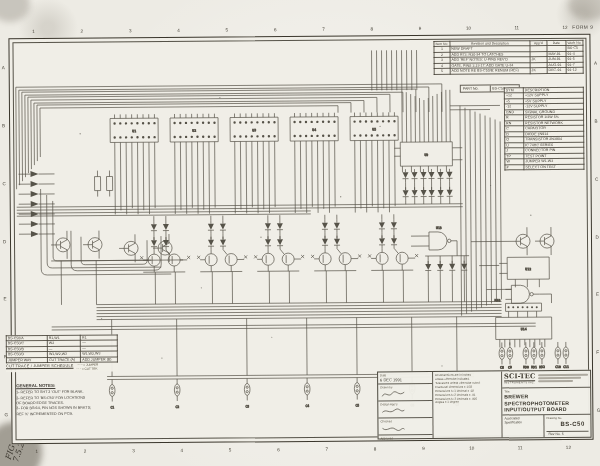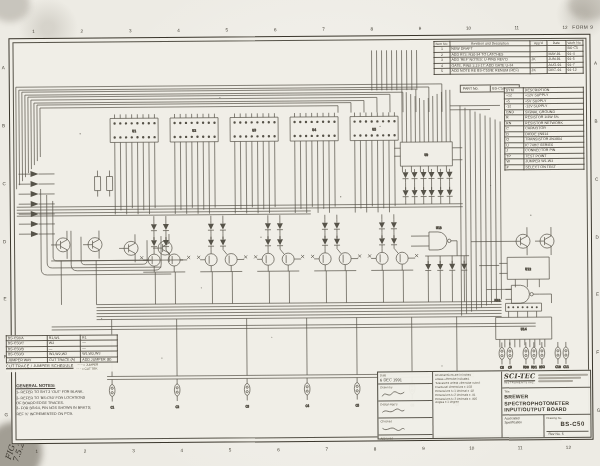--- a/index.html
+++ b/index.html
@@ -52,21 +52,21 @@
   .tb{position:absolute;right:1px;bottom:1px;width:212px;height:66px;display:flex;
       background:rgba(240,238,231,.97);border:.8px solid rgba(58,54,44,.9);font-size:3.6px;}
   .tb-a{width:54px;display:flex;flex-direction:column;border-right:.6px solid rgba(58,54,44,.8);}
   .tb-cell{position:relative;border-bottom:.6px solid rgba(58,54,44,.8);flex:1;padding:1px 2px;}
   .tb-cell:last-child{border-bottom:none;}
   .tb-lab{font-size:2.9px;color:#5a5546;display:block;}
   .tb-val{font-size:4px;}
   .tb-b{width:64px;border-right:.6px solid rgba(58,54,44,.8);padding:2px;font-size:2.9px;line-height:1.35;color:#514c3f;}
   .tb-c{flex:1;display:flex;flex-direction:column;}
   .tb-logo-row{display:flex;align-items:flex-start;gap:3px;border-bottom:.6px solid rgba(58,54,44,.8);padding:1px 2px;height:15px;}
-  .logo-main{font-family:"DejaVu Serif",serif;font-style:italic;font-weight:bold;font-size:6.6px;letter-spacing:.2px;border-bottom:1px solid #3e3a30;}
+  .logo-main{font-family:"DejaVu Serif",serif;font-weight:bold;font-size:6.6px;letter-spacing:.2px;border-bottom:1px solid #3e3a30;}
   .logo-sub{font-size:2.6px;letter-spacing:.4px;}
   .smudges{flex:1;padding-top:1px;}
   .smudge{height:2px;background:rgba(90,84,70,.45);margin:1px 0;border-radius:1px;}
   .tb-title-row{border-bottom:.6px solid rgba(58,54,44,.8);padding:1px 2px;flex:1;}
   .tb-title{font-size:5.2px;font-weight:bold;letter-spacing:.2px;line-height:1.25;}
   .tb-bot{display:flex;height:24px;}
   .tb-assoc{width:42%;border-right:.6px solid rgba(58,54,44,.8);padding:1px 2px;font-size:3.1px;line-height:1.3;}
   .tb-dwg{flex:1;position:relative;padding:1px 2px;display:flex;flex-direction:column;}
   .dwg-no{font-size:6px;font-weight:bold;letter-spacing:.5px;margin:1px 0 0 14px;}
   .rev-strip{margin-top:auto;border-top:.6px solid rgba(58,54,44,.8);font-size:3.4px;padding:0 2px;}

